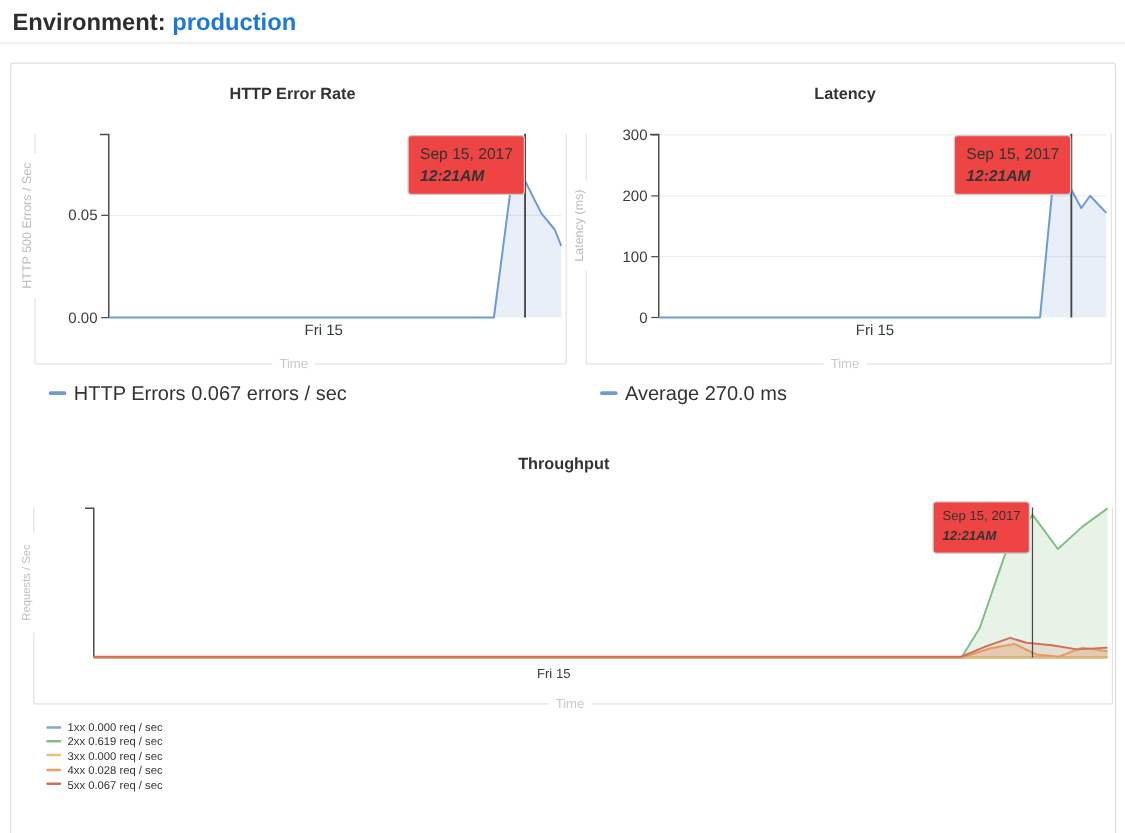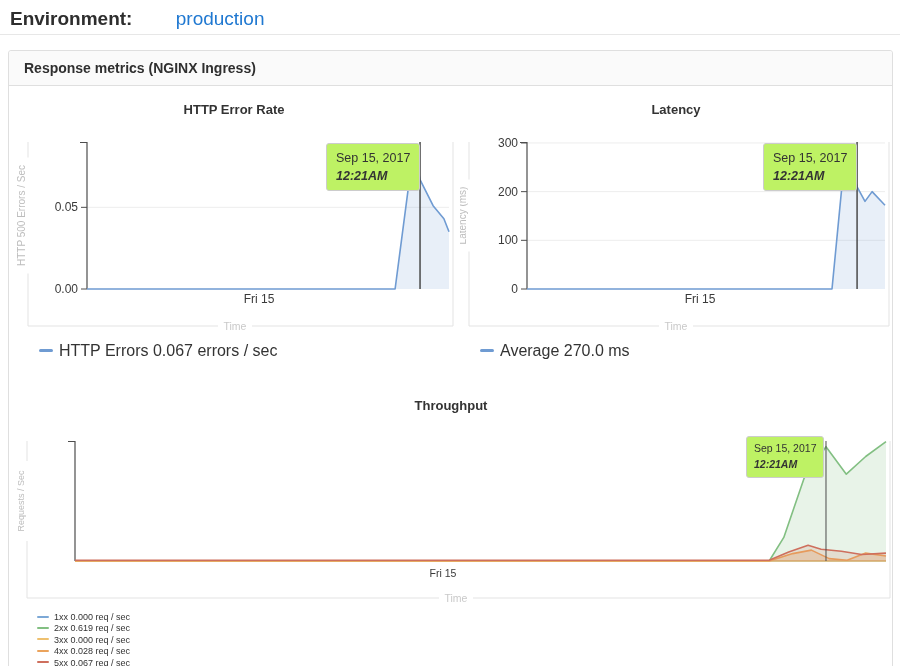--- a/index.html
+++ b/index.html
@@ -1,28 +1,28 @@
 <!DOCTYPE html>
 <html><head>
 <meta charset="utf-8">
 <style>
   html,body{margin:0;padding:0;background:#fff;width:900px;height:666px;overflow:hidden;
     font-family:"Liberation Sans",sans-serif;color:#2e2e2e;}
   .env-header{padding:6px 10px 0 10px;height:28px;border-bottom:1px solid #e7e7e7;}
   .env-title{font-size:19px;font-weight:bold;margin:0;line-height:26px;}
-  .env-link{color:#1f78d1;text-decoration:none;font-weight:normal;cursor:pointer;margin-left:38px;}
+  .env-link{color:#1f78d1;text-decoration:none;font-weight:bold;cursor:pointer;}
   .panel{position:absolute;left:8px;top:50px;width:883px;height:700px;
     border:1px solid #dfdfdf;border-radius:3px;background:#fff;}
   .panel-heading{height:34px;line-height:34px;background:#fafafa;border-bottom:1px solid #dfdfdf;
     padding-left:15px;font-size:14px;font-weight:bold;color:#2f2f2f;border-radius:3px 3px 0 0;}
   .panel-body{position:relative;width:100%;height:620px;}
   .chart{position:absolute;}
   .chart svg{display:block;}
   .chart svg text{font-family:"Liberation Sans",sans-serif;}
-  .tooltip{position:absolute;background:#bef264;border:1px solid #ccc;border-radius:3px;
+  .tooltip{position:absolute;background:#ef4444;border:1px solid #ccc;border-radius:3px;
     padding:5px 9px;font-size:12.5px;color:#333;white-space:nowrap;line-height:1.45;}
   .tooltip.small{font-size:10.5px;padding:4px 7px;line-height:1.5;}
   .tooltip .tt-time{font-weight:bold;font-style:italic;}
   .legend{position:absolute;font-size:16px;color:#333;}
   .legend .legend-row{white-space:nowrap;line-height:16px;}
   .legend .swatch{display:inline-block;width:14px;height:3px;border-radius:2px;
     vertical-align:middle;margin-right:6px;position:relative;top:-1px;}
   .legend.compact{font-size:9px;}
   .legend.compact .legend-row{line-height:11.4px;}
   .legend.compact .swatch{width:12px;height:2px;margin-right:5px;}
@@ -30,21 +30,20 @@
 </head>
 <body>
 
 <div class="env-header">
   <h3 class="env-title"><span>Environment:</span>
     <a class="env-link">production</a>
   </h3>
 </div>
 
 <div class="panel">
-  <div class="panel-heading">Response metrics (NGINX Ingress)</div>
   <div class="panel-body">
 
     <div class="chart" style="left:0;top:4px;width:450px;height:245px;">
       <svg id="svg-0" width="450" height="245" viewBox="0 0 450 245">
           <line x1="19" x2="19" y1="52" y2="67.5" stroke="#e3e3e3"></line>
           <line x1="19" x2="19" y1="183.5" y2="236" stroke="#e3e3e3"></line>
           <line x1="444" x2="444" y1="52" y2="236" stroke="#e3e3e3"></line>
           <line x1="19" x2="209" y1="236" y2="236" stroke="#e3e3e3"></line>
           <line x1="243" x2="444" y1="236" y2="236" stroke="#e3e3e3"></line>
           <text x="16" y="125.5" transform="rotate(-90 16 125.5)" text-anchor="middle" font-size="10" fill="#bdbdbd">HTTP 500 Errors / Sec</text>

